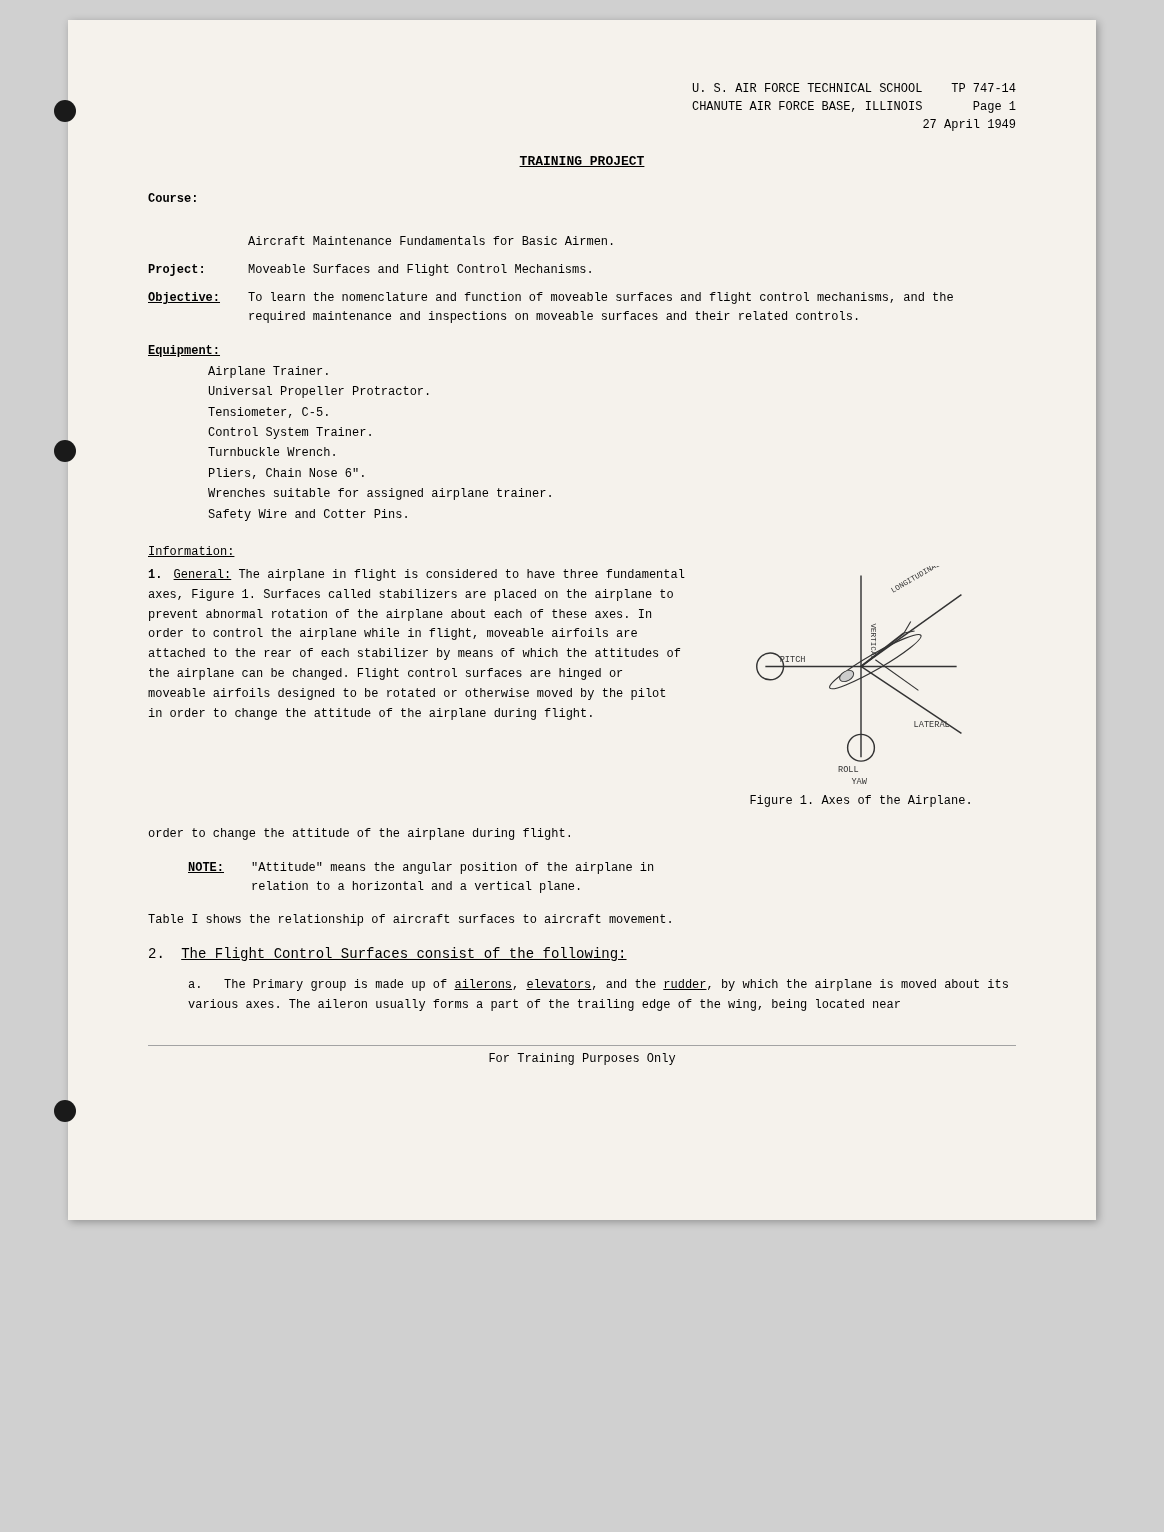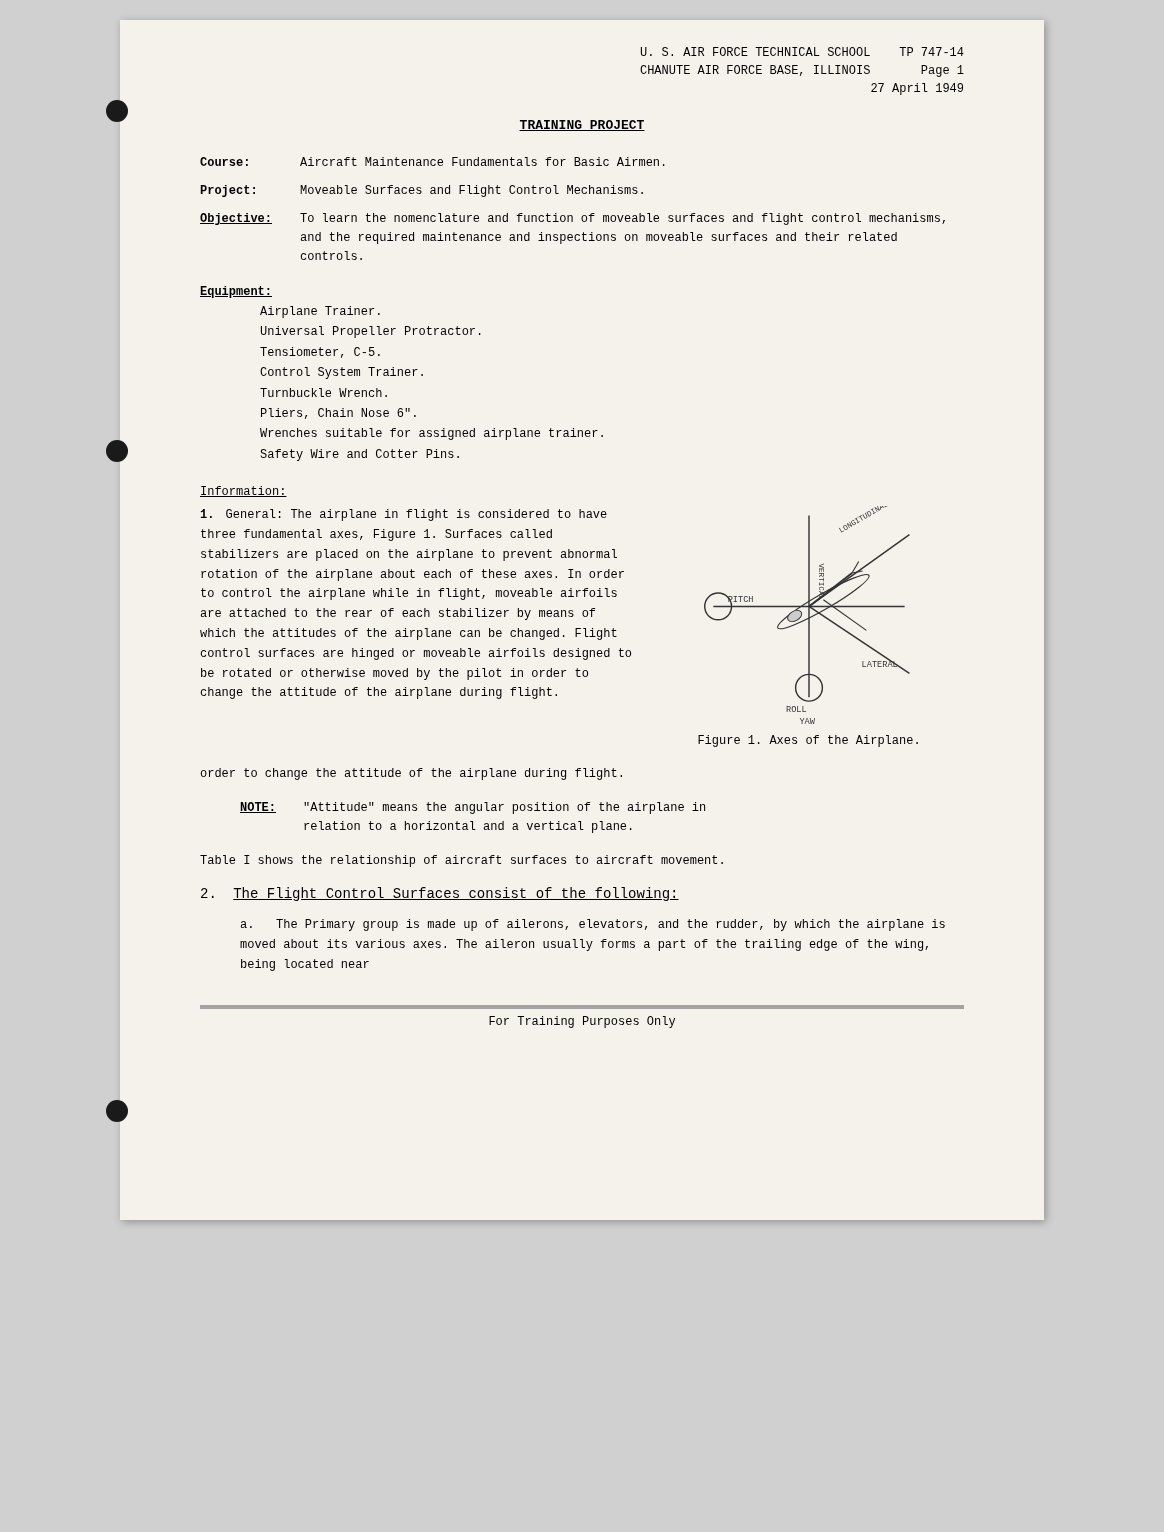--- a/index.html
+++ b/index.html
@@ -7,23 +7,23 @@
       background: #d0d0d0;
       display: flex;
       justify-content: center;
       align-items: flex-start;
       min-height: 100vh;
       padding: 20px;
       font-family: 'Courier New', Courier, monospace;
     }
     .page {
       background: #f5f2ec;
-      width: 924px;
+      width: 1028px;
       min-height: 1200px;
-      padding: 24px 80px 60px 80px;
+      padding: 60px 80px 60px 80px;
       position: relative;
       box-shadow: 2px 2px 8px rgba(0,0,0,0.3);
     }
     
     .marker {
       position: absolute;
       left: -14px;
       width: 22px;
       height: 22px;
       background: #1a1a1a;
@@ -145,29 +145,30 @@
       line-height: 1.65;
       margin-bottom: 10px;
     }
     .section-2-title {
       text-decoration: underline;
     }
     .footer {
       text-align: center;
       margin-top: 30px;
       font-size: 12px;
-      border-top: 4px solid #a3a3a3;
+      border-top: 1px solid #a3a3a3;
       padding-top: 6px;
     }
     
     .axes-svg {
       width: 280px;
       height: 220px;
     }
     .inline-underline {
+      text-decoration: underline;
     }
   </style>
 </head>
 <body>
 
 <div class="page">
 
   <div class="marker" style="top: 80px;"></div>
   <div class="marker" style="top: 420px;"></div>
   <div class="marker" style="top: 1080px;"></div>
@@ -184,21 +185,21 @@
       <div>27 April 1949</div>
     </div>
   </div>
 
   <div class="title-section">
     <span>TRAINING PROJECT</span>
   </div>
 
   <div class="field-row">
     <span class="field-label">Course:</span>
-    <span class="field-value" style="padding-left: 10px;">Aircraft Maintenance Fundamentals for Basic Airmen.</span>
+    <span class="field-value" style="padding-left: 10px; margin-top: 43px;">Aircraft Maintenance Fundamentals for Basic Airmen.</span>
   </div>
 
   <div class="field-row">
     <span class="field-label">Project:</span>
     <span class="field-value" style="padding-left: 10px;">Moveable Surfaces and Flight Control Mechanisms.</span>
   </div>
 
   <div class="objective-row">
     <span class="objective-label">Objective:</span>
     <span class="field-value" style="padding-left: 10px;">To learn the nomenclature and function of moveable surfaces and flight control mechanisms, and the required maintenance and inspections on moveable surfaces and their related controls.</span>

